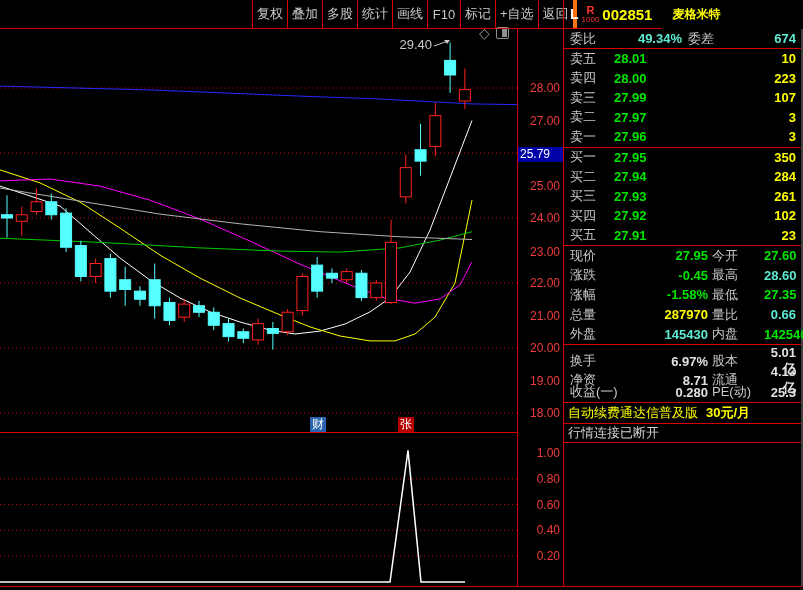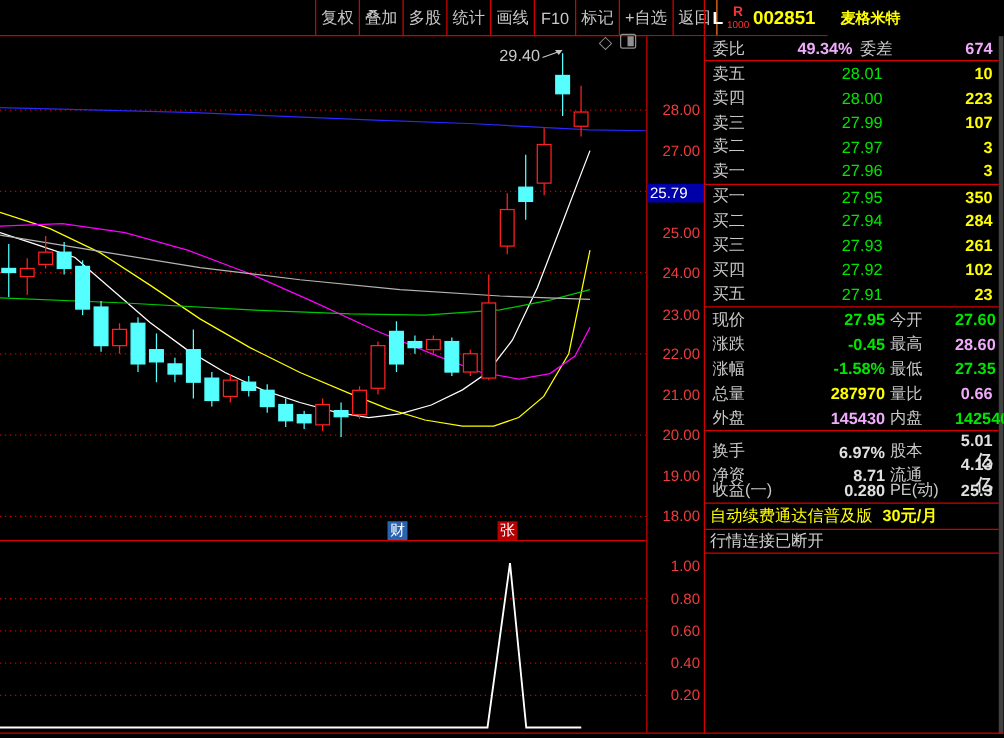--- a/index.html
+++ b/index.html
@@ -4,21 +4,21 @@
 <style>
 *{margin:0;padding:0;box-sizing:border-box}
 html,body{background:#000}
 .screen{position:relative;width:803px;height:590px;background:#000;overflow:hidden;
   font-family:"Liberation Sans","DejaVu Sans",sans-serif;font-size:13px}
 
 .topbar{position:absolute;left:0;top:0;width:662px;height:29px;background:#000;border-bottom:1px solid #d40000}
 .menu{position:absolute;left:252px;top:0;height:28px;display:flex}
 .menu-item{min-width:33px;padding:0 4px;display:flex;align-items:center;justify-content:center;
   color:#c8c8c8;border-left:1px solid #d40000;cursor:default;white-space:nowrap}
-.menu-item:last-child{border-right:1px solid #f97316}
+.menu-item:last-child{border-right:4px solid #f97316}
 .titlebar{position:absolute;left:563px;top:0;width:240px;height:28px;border-left:1px solid #d40000;
   display:flex;align-items:center;padding-left:6px}
 .t-l{color:#fff;font-weight:bold;font-size:14px;margin-right:3px}
 .t-r{display:flex;flex-direction:column;align-items:center;line-height:1;margin-right:3px}
 .t-r .r{color:#ff3232;font-weight:bold;font-size:11px}
 .t-r .rsub{color:#ff3232;font-size:8px}
 .t-code{color:#ffff00;font-weight:bold;font-size:15px;margin-right:20px}
 .t-name{color:#ffff00;font-size:12px;font-weight:bold}
 
 #chart-wrap{position:absolute;left:0;top:0;width:517px;height:553px}
@@ -28,35 +28,35 @@
 .pane{width:13px;height:12px;border:1px solid #909090;border-radius:2px;position:relative}
 .pane::after{content:"";position:absolute;right:1px;top:1px;bottom:1px;width:5px;background:#909090}
 .flag{position:absolute;width:16px;height:15px;color:#fff;font-size:12px;line-height:15px;text-align:center}
 
 .axis-col{position:absolute;left:517px;top:29px;width:46px;height:557px;border-left:1px solid #d40000;background:#000}
 .axlbl{position:absolute;right:3px;width:42px;text-align:right;color:#f03c3c;font-size:12px;line-height:14px}
 .axhl{position:absolute;left:0;width:46px;text-align:left;padding-left:2px;background:#0000a8;color:#fff;
   font-size:12px;line-height:15px;height:15px}
 
 .panel{position:absolute;left:563px;top:29px;width:240px;height:558px;border-left:1px solid #d40000;
-  border-right:4px solid #404040;background:#000;color:#c8c8c8}
+  border-right:2px solid #404040;background:#000;color:#c8c8c8}
 .sep{border-bottom:1px solid #d40000}
 .weibi-row{height:20px;display:grid;grid-template-columns:40px 72px 46px 1fr;align-items:center;padding:0 5px 0 6px}
 .weibi-row .v{text-align:right;font-weight:bold}
 .lvl-row{height:19.5px;display:grid;grid-template-columns:44px 92px 1fr;align-items:center;padding:0 5px 0 6px}
-.lvl-row .prc{text-align:right;font-weight:normal;color:#00e600}
+.lvl-row .prc{font-weight:bold;color:#00e600}
 .lvl-row .vol{text-align:right;font-weight:bold;color:#ffff00}
 .stat-row{height:19.6px;display:grid;grid-template-columns:58px 80px 56px 1fr;align-items:center;padding:0 5px 0 6px}
 .stat-row .v{text-align:right;font-weight:bold}
 .stat-row .l2{padding-left:4px}
 .s2 .stat-row{height:19px}
 .promo-row{height:21px;display:flex;align-items:center;padding:0 4px;color:#ffff00;white-space:nowrap}
 .promo-row .pr2{margin-left:8px;font-weight:bold}
 .status-row{height:19px;display:flex;align-items:center;padding:0 4px;color:#d0d0d0}
-.red{color:#f0abfc}.green{color:#00e600}.yellow{color:#ffff00}.white{color:#e0e0e0}
+.red{color:#5eead4}.green{color:#00e600}.yellow{color:#ffff00}.white{color:#e0e0e0}
 .lbl{color:#c8c8c8}
 .bottom-line{position:absolute;left:0;top:586px;width:803px;height:1px;background:#d40000}
 </style>
 </head>
 <body>
 
 <div class="screen">
 
   <div class="topbar">
     <div class="menu" id="menu">

